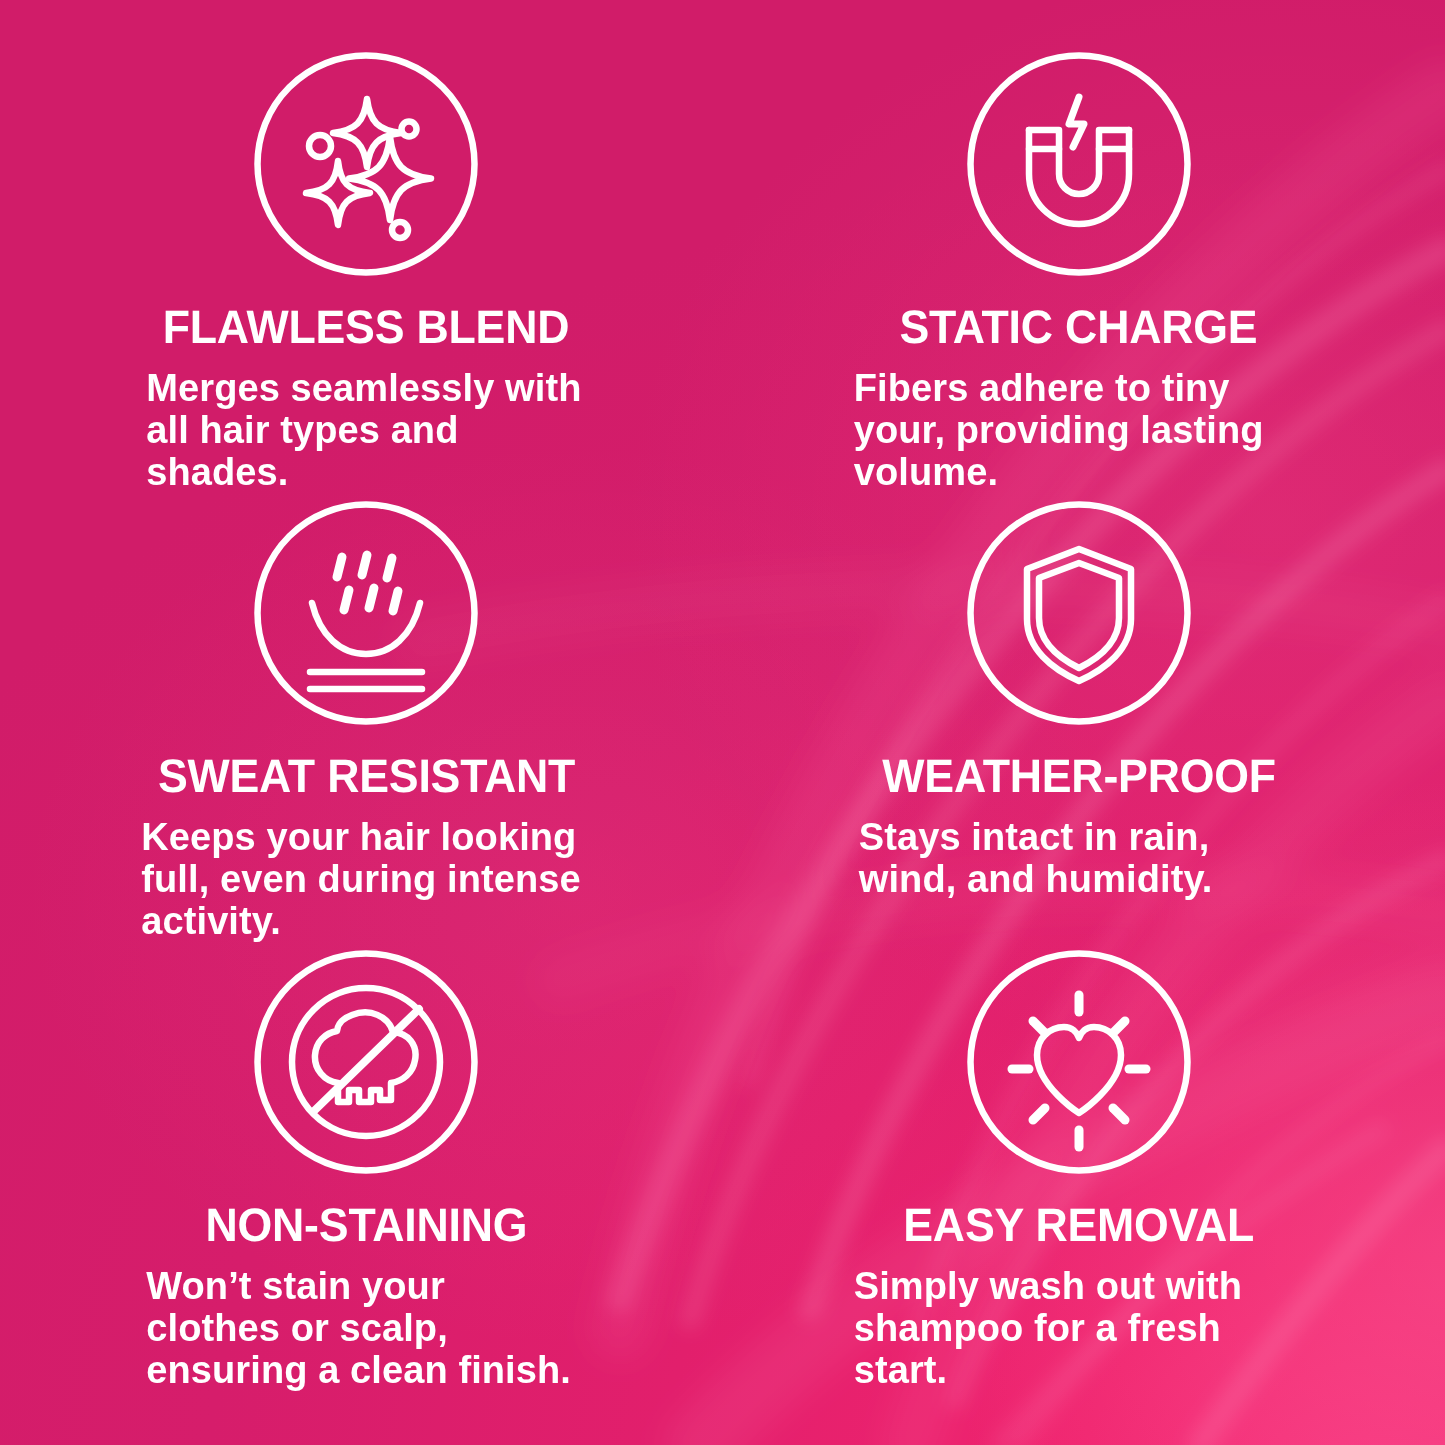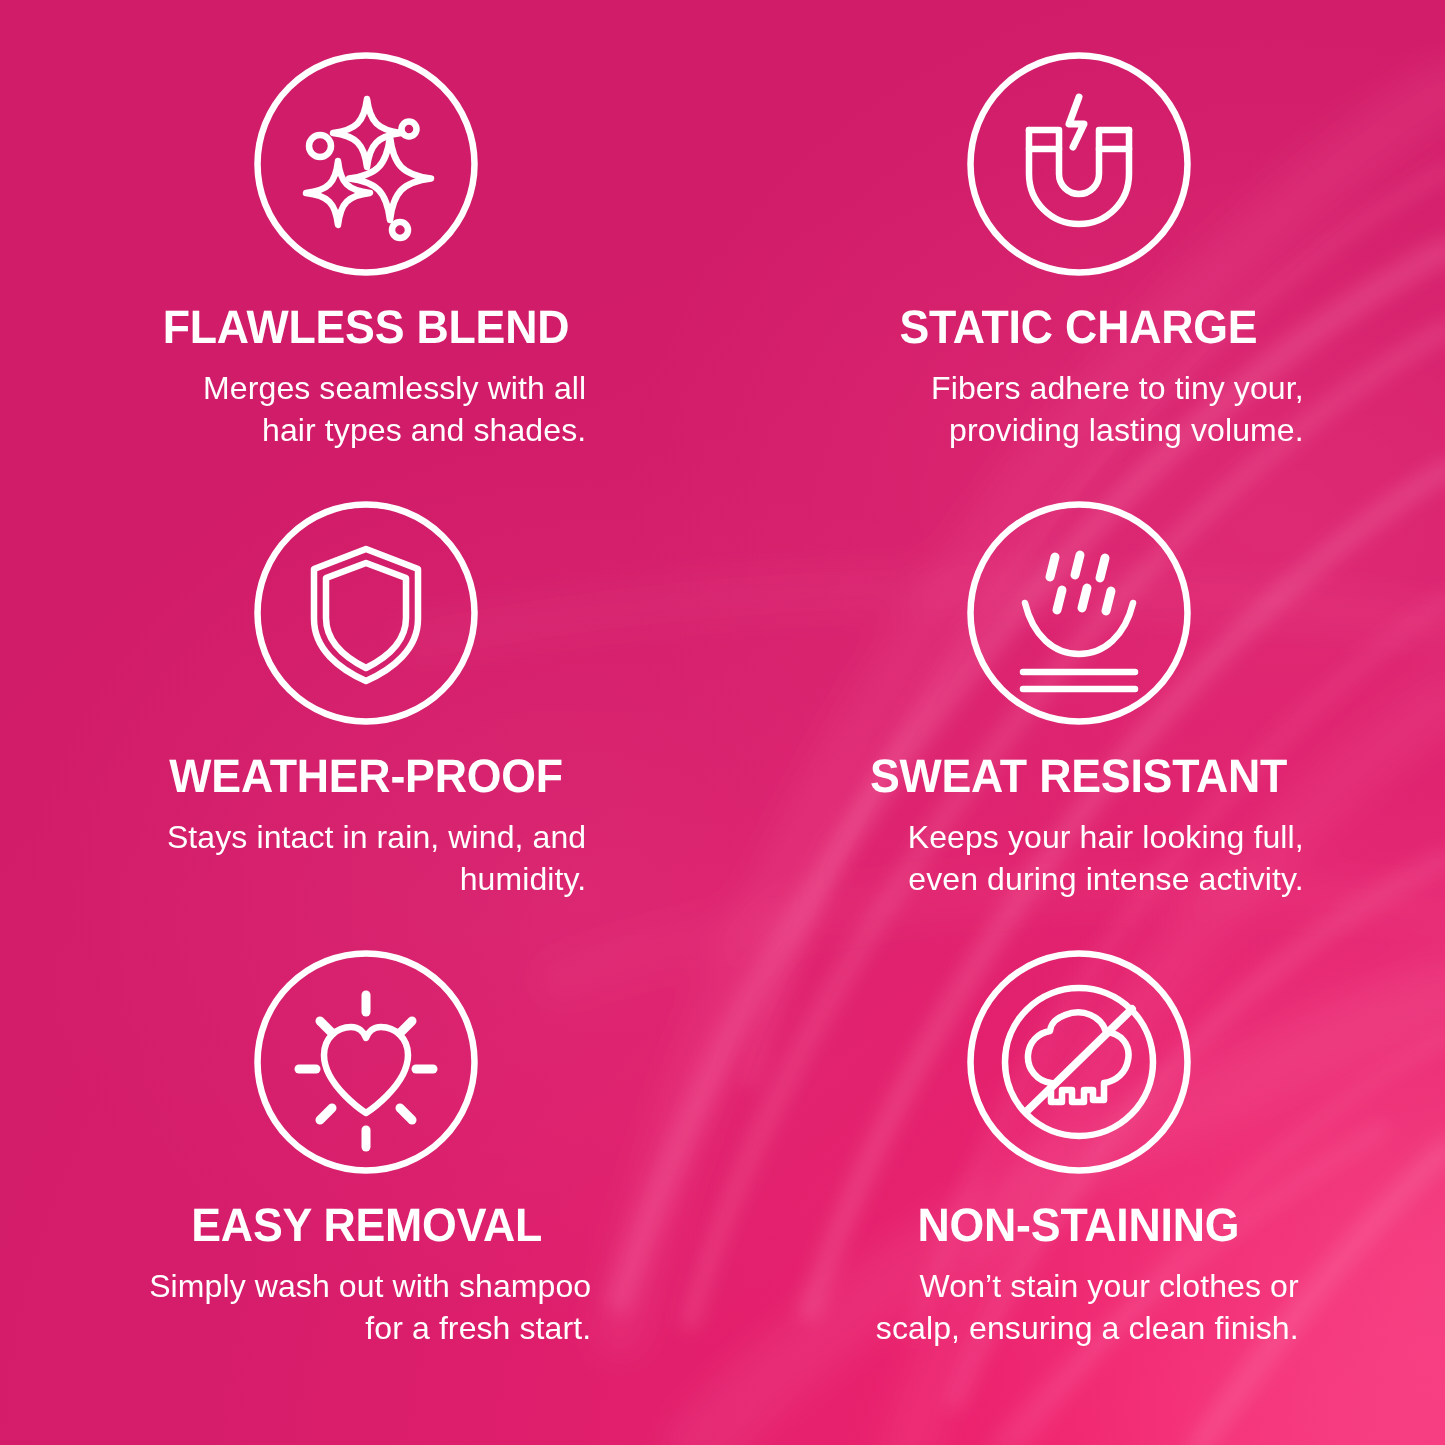--- a/index.html
+++ b/index.html
@@ -32,42 +32,42 @@
     position:relative; z-index:2;
     width:1445px; height:1445px;
     display:grid;
     grid-template-columns:1fr 1fr;
     grid-template-rows:1fr 1fr 1fr;
     padding:52px 10px 46px;
   }
   .cell {
     display:flex; flex-direction:column;
     align-items:center; justify-content:flex-start;
-    text-align:right;
+    text-align:left;
     padding:0 22px;
   }
   .iconwrap { width:224px; height:224px; display:block; }
   .iconwrap svg { display:block; width:224px; height:224px; }
 
   .title {
     color:#ffffff;
     font-weight:700;
     font-size:47px;
     letter-spacing:-0.2px;
     line-height:1;
     white-space:nowrap;
     transform:scaleX(.95);
     margin-top:27px;
     text-rendering:geometricPrecision;
   }
   .desc {
     color:#ffffff;
-    font-size:32px;
+    font-size:38px;
     line-height:42px;
-    font-weight:400;
+    font-weight:700;
     margin-top:17px;
     max-width:440px;
     letter-spacing:.1px;
   }
   .cell.right .desc { max-width:450px; }
 </style>
 </head>
 <body>
 
 <div id="bg">
@@ -129,32 +129,20 @@
         <path d="M62 78 L62 122 C62 150 84 172 112 172 C140 172 162 150 162 122 L162 78"></path>
         <path d="M62 78 L92 78 L92 122 C92 133 101 142 112 142 C123 142 132 133 132 122 L132 78 L162 78"></path>
         <path d="M62 97 L92 97"></path>
         <path d="M132 97 L162 97"></path>
       </svg>
     </div>
     <div class="title">STATIC CHARGE</div>
     <div class="desc">Fibers adhere to tiny your, providing lasting volume.</div>
   </div>
 
-  <div class="cell left">
-    <div class="iconwrap">
-      <svg viewBox="0 0 224 224" fill="none" stroke="#ffffff" stroke-width="6.5" stroke-linecap="round" stroke-linejoin="round">
-        <circle cx="112" cy="112" r="108.5"></circle>
-        <path d="M112 48 L60 68 L60 118 C60 148 85 168 112 180 C139 168 164 148 164 118 L164 68 Z"></path>
-        <path d="M112 62 L72 77 L72 117 C72 141 92 157 112 167 C132 157 152 141 152 117 L152 77 Z"></path>
-      </svg>
-    </div>
-    <div class="title">WEATHER-PROOF</div>
-    <div class="desc">Stays intact in rain, wind, and humidity.</div>
-  </div>
-
   <div class="cell right">
     <div class="iconwrap">
       <svg viewBox="0 0 224 224" fill="none" stroke="#ffffff" stroke-width="6.5" stroke-linecap="round" stroke-linejoin="round">
         <circle cx="112" cy="112" r="108.5"></circle>
         <g stroke-width="9">
           <path d="M88 56 L83 76"></path>
           <path d="M113 54 L108 74"></path>
           <path d="M138 57 L133 77"></path>
           <path d="M95 89 L90 109"></path>
           <path d="M120 87 L115 107"></path>
@@ -162,20 +150,45 @@
         </g>
         <path d="M58 102 C66 135 87 153 112 153 C137 153 158 135 166 102"></path>
         <path d="M56 171 L168 171"></path>
         <path d="M56 188 L168 188"></path>
       </svg>
     </div>
     <div class="title">SWEAT RESISTANT</div>
     <div class="desc">Keeps your hair looking full, even during intense activity.</div>
   </div>
 
+  <div class="cell left">
+    <div class="iconwrap">
+      <svg viewBox="0 0 224 224" fill="none" stroke="#ffffff" stroke-width="6.5" stroke-linecap="round" stroke-linejoin="round">
+        <circle cx="112" cy="112" r="108.5"></circle>
+        <path d="M112 48 L60 68 L60 118 C60 148 85 168 112 180 C139 168 164 148 164 118 L164 68 Z"></path>
+        <path d="M112 62 L72 77 L72 117 C72 141 92 157 112 167 C132 157 152 141 152 117 L152 77 Z"></path>
+      </svg>
+    </div>
+    <div class="title">WEATHER-PROOF</div>
+    <div class="desc">Stays intact in rain, wind, and humidity.</div>
+  </div>
+
+  <div class="cell left">
+    <div class="iconwrap">
+      <svg viewBox="0 0 224 224" fill="none" stroke="#ffffff" stroke-width="6.5" stroke-linecap="round" stroke-linejoin="round">
+        <circle cx="112" cy="112" r="108.5"></circle>
+        <circle cx="112" cy="112" r="74"></circle>
+        <path d="M98 65 C116 58 134 66 139 82 C154 83 164 95 161 110 C159 123 149 131 137 133 L137 150 L126 150 L126 140 L117 140 L117 152 L105 152 L105 140 L95 140 L95 152 L84 152 L84 133 C70 131 60 119 61 105 C62 92 71 83 83 81 C84 72 90 68 98 65 Z"></path>
+        <path d="M60 161 L165 59" stroke-width="8"></path>
+      </svg>
+    </div>
+    <div class="title">NON-STAINING</div>
+    <div class="desc">Won’t stain your clothes or scalp, ensuring a clean finish.</div>
+  </div>
+
   <div class="cell right">
     <div class="iconwrap">
       <svg viewBox="0 0 224 224" fill="none" stroke="#ffffff" stroke-width="6.5" stroke-linecap="round" stroke-linejoin="round">
         <circle cx="112" cy="112" r="108.5"></circle>
         <path d="M112 163 C112 163 70 136 70 105 C70 88 83 77 97 77 C105 77 110 82 112 88 C114 82 119 77 127 77 C141 77 154 88 154 105 C154 136 112 163 112 163 Z"></path>
         <g stroke-width="9">
           <path d="M112 45 L112 62"></path>
           <path d="M112 180 L112 197"></path>
           <path d="M45 119 L62 119"></path>
           <path d="M162 119 L179 119"></path>
@@ -183,26 +196,13 @@
           <path d="M146 83 L158 71"></path>
           <path d="M66 170 L78 158"></path>
           <path d="M146 158 L158 170"></path>
         </g>
       </svg>
     </div>
     <div class="title">EASY REMOVAL</div>
     <div class="desc">Simply wash out with shampoo for a fresh start.</div>
   </div>
 
-  <div class="cell left">
-    <div class="iconwrap">
-      <svg viewBox="0 0 224 224" fill="none" stroke="#ffffff" stroke-width="6.5" stroke-linecap="round" stroke-linejoin="round">
-        <circle cx="112" cy="112" r="108.5"></circle>
-        <circle cx="112" cy="112" r="74"></circle>
-        <path d="M98 65 C116 58 134 66 139 82 C154 83 164 95 161 110 C159 123 149 131 137 133 L137 150 L126 150 L126 140 L117 140 L117 152 L105 152 L105 140 L95 140 L95 152 L84 152 L84 133 C70 131 60 119 61 105 C62 92 71 83 83 81 C84 72 90 68 98 65 Z"></path>
-        <path d="M60 161 L165 59" stroke-width="8"></path>
-      </svg>
-    </div>
-    <div class="title">NON-STAINING</div>
-    <div class="desc">Won’t stain your clothes or scalp, ensuring a clean finish.</div>
-  </div>
-
 </div>
 
 </body></html>

